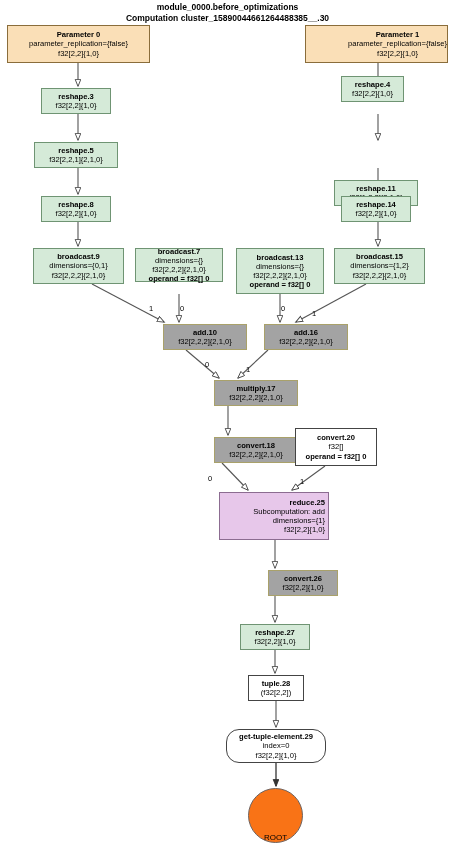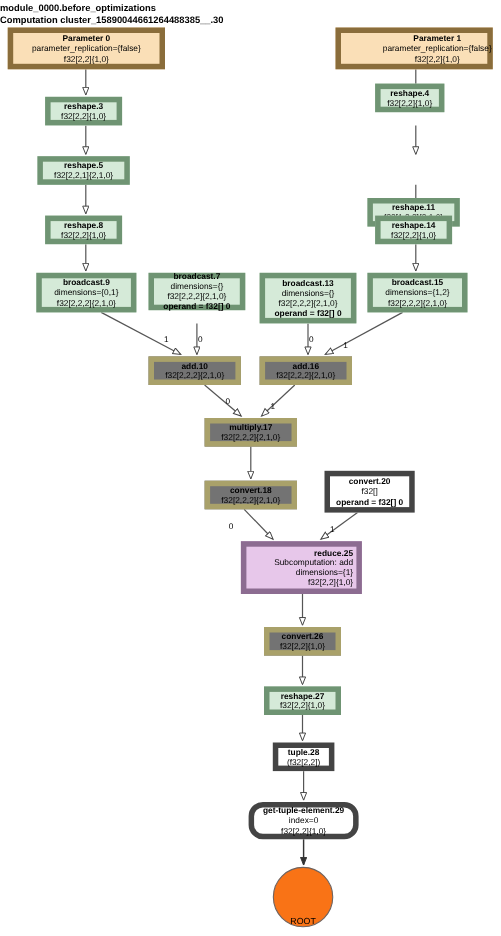--- a/index.html
+++ b/index.html
@@ -19,53 +19,54 @@
     position: absolute;
     left: 0; top: 0;
     width: 455px;
     height: 851px;
   }
   .title-block {
     position: absolute;
     left: 0;
     top: 2px;
     width: 455px;
+    text-align: center;
     font-size: 8.5px;
     font-weight: bold;
     color: #000000;
     line-height: 10.5px;
     z-index: 5;
   }
   .title-block div { white-space: nowrap; }
 
   
   .node {
     position: absolute;
     display: flex;
     flex-direction: column;
     align-items: center;
     justify-content: center;
     text-align: center;
-    border: 5px solid #0ea5e9;
+    border: 1px solid #0ea5e9;
     font-size: 7.6px;
     line-height: 9.2px;
     color: #000000;
     z-index: 3;
     padding: 1px 3px;
   }
   .node .nm {
     font-weight: bold;
     white-space: nowrap;
   }
   .node .ln { white-space: nowrap; }
   .node .ln-b { white-space: nowrap; font-weight: bold; }
 
   .n-param   { background: #fadfb7; border-color: #8a6d3b; }
   .n-green   { background: #d5ead8; border-color: #6f9473; }
-  .n-yellow  { background: #737373; border-color: #a9a16a; }
+  .n-yellow  { background: #a3a3a3; border-color: #a9a16a; margin-left: 28px; }
   .n-purple  { background: #e7c7ea; border-color: #8c6c91; align-items: flex-end; }
   .n-white   { background: #ffffff; border-color: #444444; }
 
   .root-node {
     position: absolute;
     border-radius: 50%;
     background: #f97316;
     border: 1px solid #6f635f;
     display: flex;
     align-items: flex-end;

